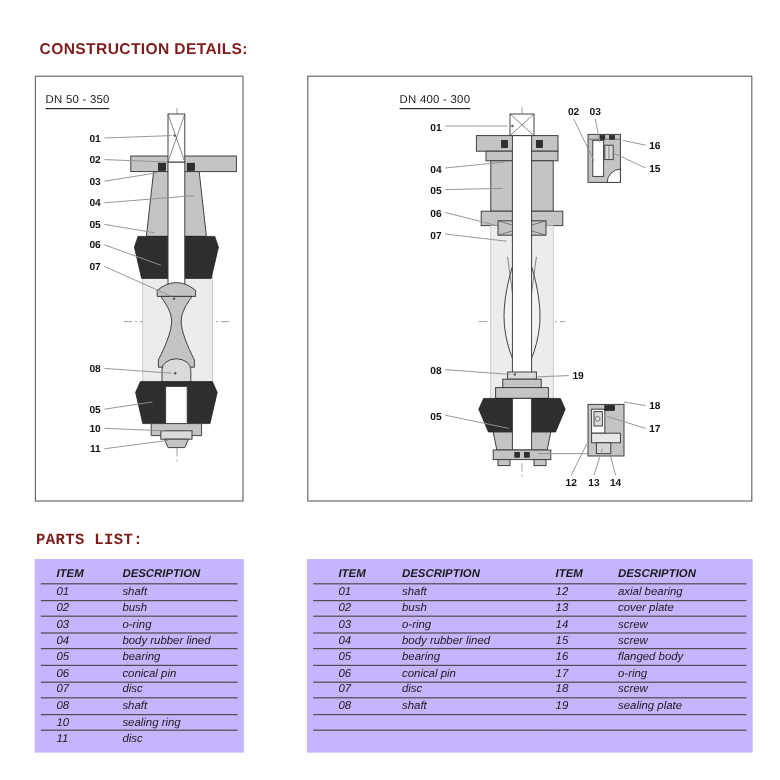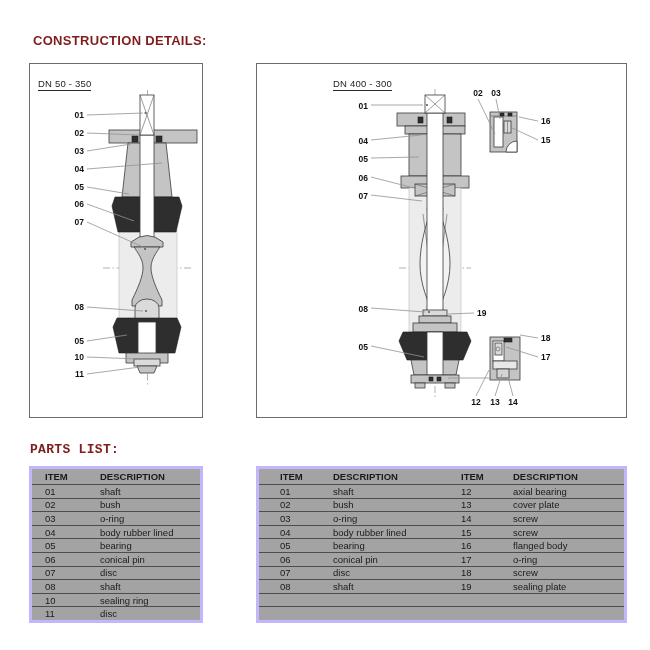--- a/index.html
+++ b/index.html
@@ -24,21 +24,21 @@
   .liner{fill:#ececec;stroke:#b0b0b0;stroke-width:.5;}
   .dark{fill:#2e2e2e;stroke:#1b1b1b;stroke-width:.6;}
   .white{fill:#ffffff;stroke:#3a3a3a;stroke-width:.8;}
   .stl{stroke:#5a5a5a;stroke-width:.6;fill:none;}
   .cl{stroke:#8f8f8f;stroke-width:.7;fill:none;stroke-dasharray:7 2.5 1.5 2.5;}
   .leader{stroke:#929292;stroke-width:.8;fill:none;}
   .callout{font-family:"Liberation Sans",sans-serif;font-size:8.5px;font-weight:700;fill:#111;}
   .dot{fill:#555;}
   
   .table-box{
-    position:absolute;border:3px solid #c4b5fd;background:#a3a3a3;box-sizing:border-box;
+    position:absolute;border:5px solid #c4b5fd;background:#c4b5fd;box-sizing:border-box;font-style:italic;
   }
   table.parts{
     border-collapse:collapse;table-layout:fixed;width:100%;
     font-size:9.5px;color:#1a1a1a;
   }
   table.parts th{
     font-size:9.5px;font-weight:700;text-align:left;height:15px;padding:0;vertical-align:middle;
   }
   table.parts td{
     height:12.6px;padding:0;text-align:left;vertical-align:middle;white-space:nowrap;overflow:hidden;

